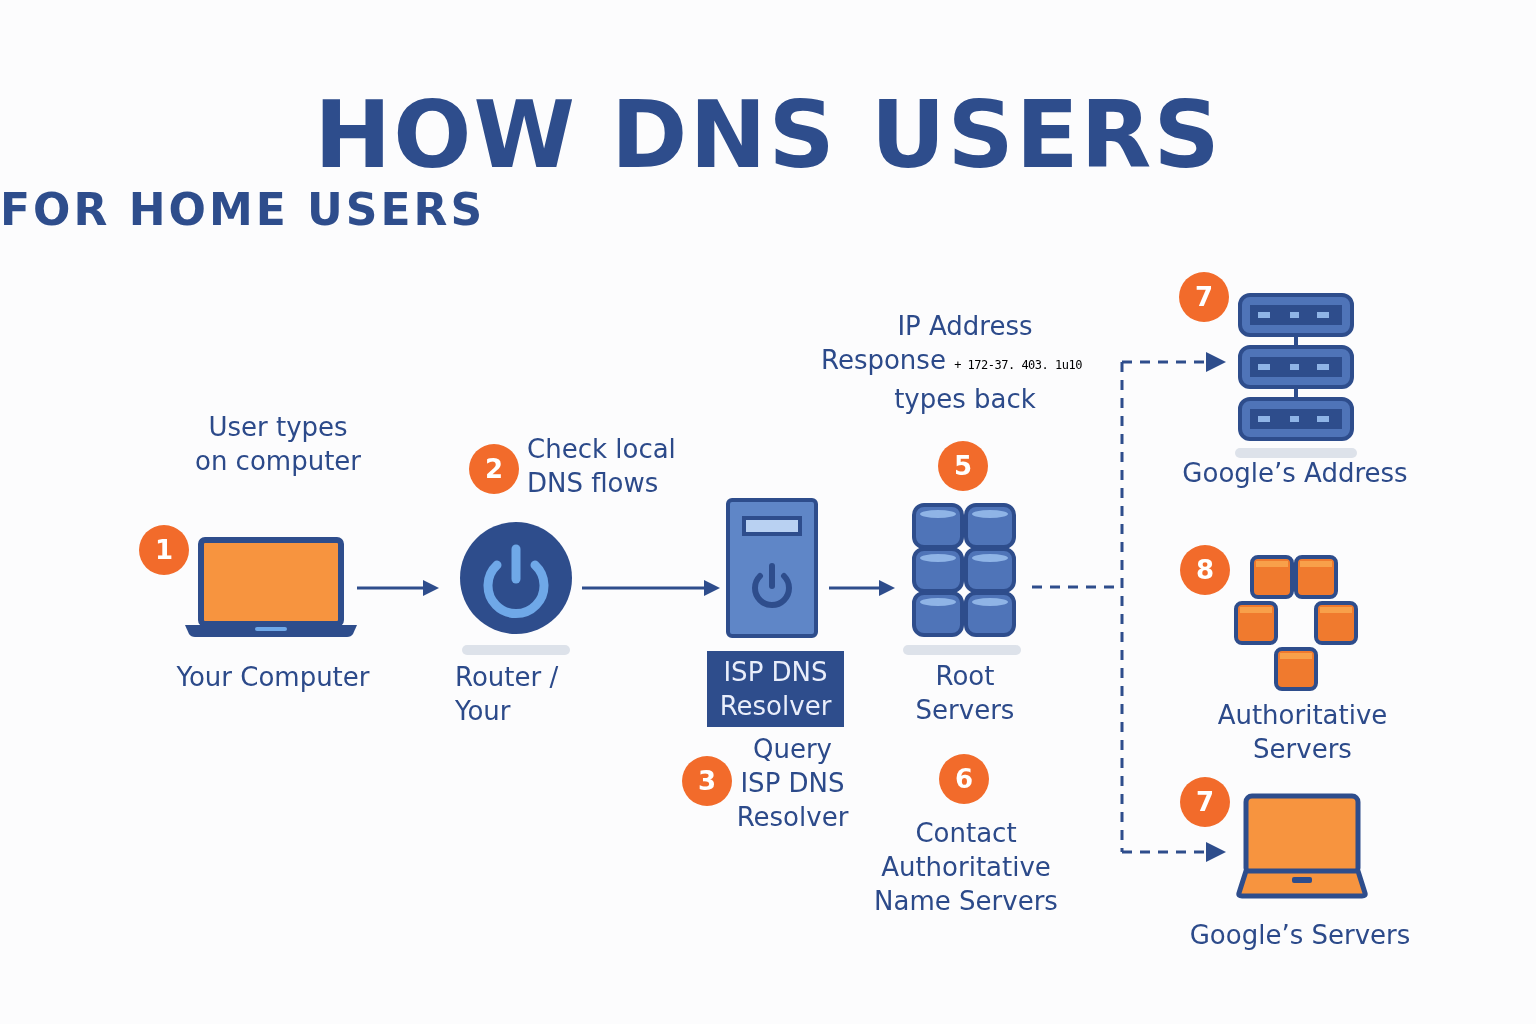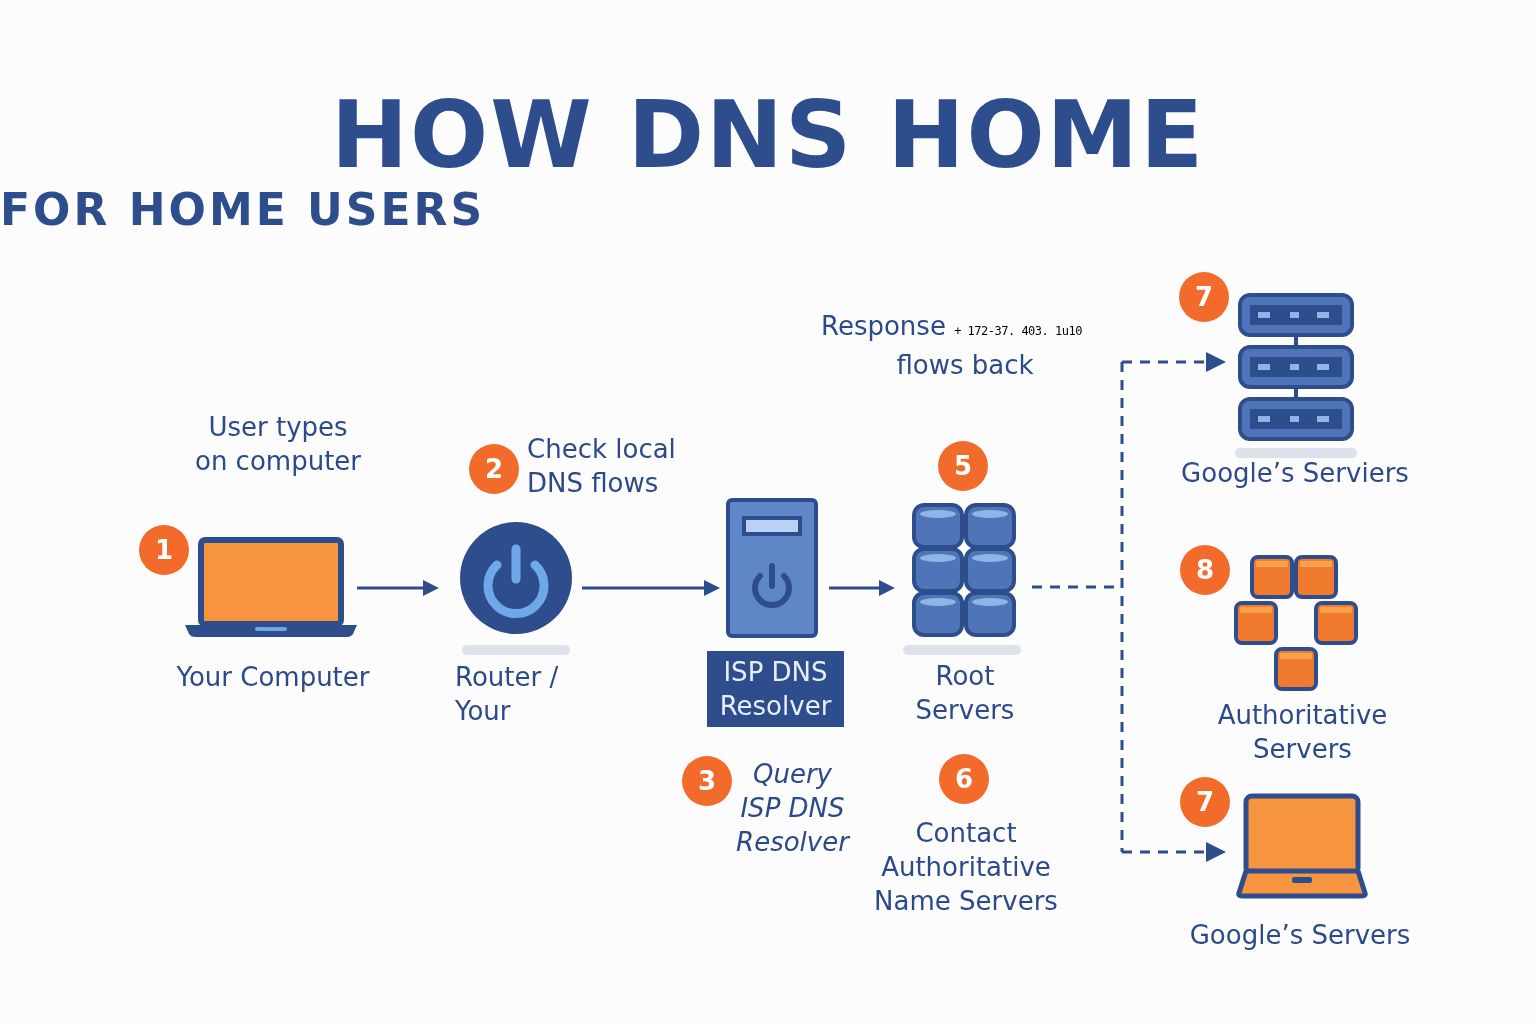--- a/index.html
+++ b/index.html
@@ -31,21 +31,21 @@
   .isp-box {
     background: #2e4d8c; color: #e9eefb; font-size: 26px; line-height: 34px;
     text-align: center; padding: 4px 0;
   }
   .ip-tiny { font-size: 12px; font-family: "DejaVu Sans Mono", monospace; color: #000000; letter-spacing: -0.5px; }
   svg { position: absolute; overflow: visible; }
 </style>
 </head>
 <body>
 
-<div class="abs title">HOW DNS HOME</div>
+<div class="abs title">HOW DNS USERS</div>
 <div class="abs subtitle">FOR HOME USERS</div>
 
 <div class="abs lbl" style="left:138px; top:410px; width:280px;">
   <div>User types</div>
   <div>on computer</div>
 </div>
 <div class="abs badge" style="left:139px; top:525px;">1</div>
 
 <svg style="left:183px; top:537px;" width="176" height="102" viewBox="0 0 176 102">
   <rect x="18" y="3" width="140" height="84" rx="4" fill="#f7943f" stroke="#2e4d8c" stroke-width="6"></rect>
@@ -87,34 +87,35 @@
   <rect x="20" y="22" width="52" height="12" fill="#b9d1f2"></rect>
   <path d="M34 78 A17 17 0 1 0 58 78" fill="none" stroke="#2e4d8c" stroke-width="6" stroke-linecap="round"></path>
   <line x1="46" y1="68" x2="46" y2="88" stroke="#2e4d8c" stroke-width="6" stroke-linecap="round"></line>
 </svg>
 <div class="abs isp-box" style="left:707px; top:651px; width:137px;">
   <div>ISP DNS</div>
   <div>Resolver</div>
 </div>
 
 <div class="abs badge" style="left:682px; top:756px;">3</div>
-<div class="abs lbl" style="left:725px; top:757px; width:135px;font-style:italic;">
+<div class="abs lbl" style="left:725px; top:732px; width:135px;">
   <div>Query</div>
   <div>ISP DNS</div>
   <div>Resolver</div>
 </div>
 
 <svg style="left:829px; top:578px;" width="68" height="20">
   <line x1="0" y1="10" x2="52" y2="10" stroke="#2e4d8c" stroke-width="3"></line>
   <polygon points="50,2 66,10 50,18" fill="#2e4d8c"></polygon>
 </svg>
 
 <div class="abs lbl" style="left:835px; top:309px; width:260px;">
+  <div>IP Address</div>
   <div style="position:relative; left:-14px;"><span>Response</span> <span class="ip-tiny">+ 172-37. 403. 1u10</span></div>
-  <div>flows back</div>
+  <div>types back</div>
 </div>
 <div class="abs badge" style="left:938px; top:441px;">5</div>
 
 <svg style="left:912px; top:503px;" width="104" height="134" viewBox="0 0 104 134">
   <g fill="#4f74b8" stroke="#2e4d8c" stroke-width="4">
     <rect x="2" y="2" width="48" height="42" rx="10"></rect>
     <rect x="54" y="2" width="48" height="42" rx="10"></rect>
     <rect x="2" y="46" width="48" height="42" rx="10"></rect>
     <rect x="54" y="46" width="48" height="42" rx="10"></rect>
     <rect x="2" y="90" width="48" height="42" rx="10"></rect>
@@ -171,21 +172,21 @@
       <rect x="79" y="19" width="12" height="6"></rect>
     <rect x="20" y="71" width="12" height="6"></rect>
       <rect x="52" y="71" width="9" height="6"></rect>
       <rect x="79" y="71" width="12" height="6"></rect>
     <rect x="20" y="123" width="12" height="6"></rect>
       <rect x="52" y="123" width="9" height="6"></rect>
       <rect x="79" y="123" width="12" height="6"></rect>
   </g>
 </svg>
 <div class="abs shadow" style="left:1235px; top:448px; width:122px;"></div>
-<div class="abs lbl" style="left:1160px; top:456px; width:270px;">Google’s Serviers</div>
+<div class="abs lbl" style="left:1160px; top:456px; width:270px;">Google’s Address</div>
 
 <div class="abs badge" style="left:1180px; top:545px;">8</div>
 <svg style="left:1234px; top:555px;" width="126" height="138" viewBox="0 0 126 138">
   <g fill="#f07a2e" stroke="#2e4d8c" stroke-width="4">
     <rect x="18" y="2" width="40" height="40" rx="6"></rect>
     <rect x="62" y="2" width="40" height="40" rx="6"></rect>
     <rect x="2" y="48" width="40" height="40" rx="6"></rect>
     <rect x="82" y="48" width="40" height="40" rx="6"></rect>
     <rect x="42" y="94" width="40" height="40" rx="6"></rect>
   </g>

